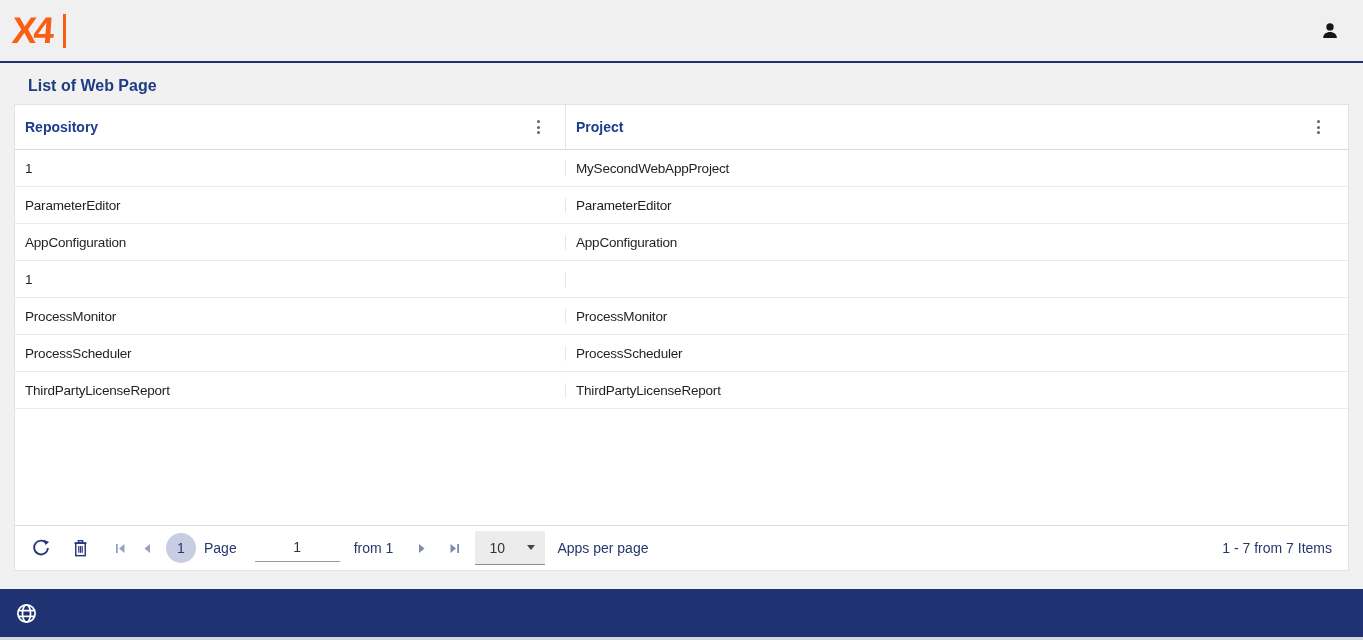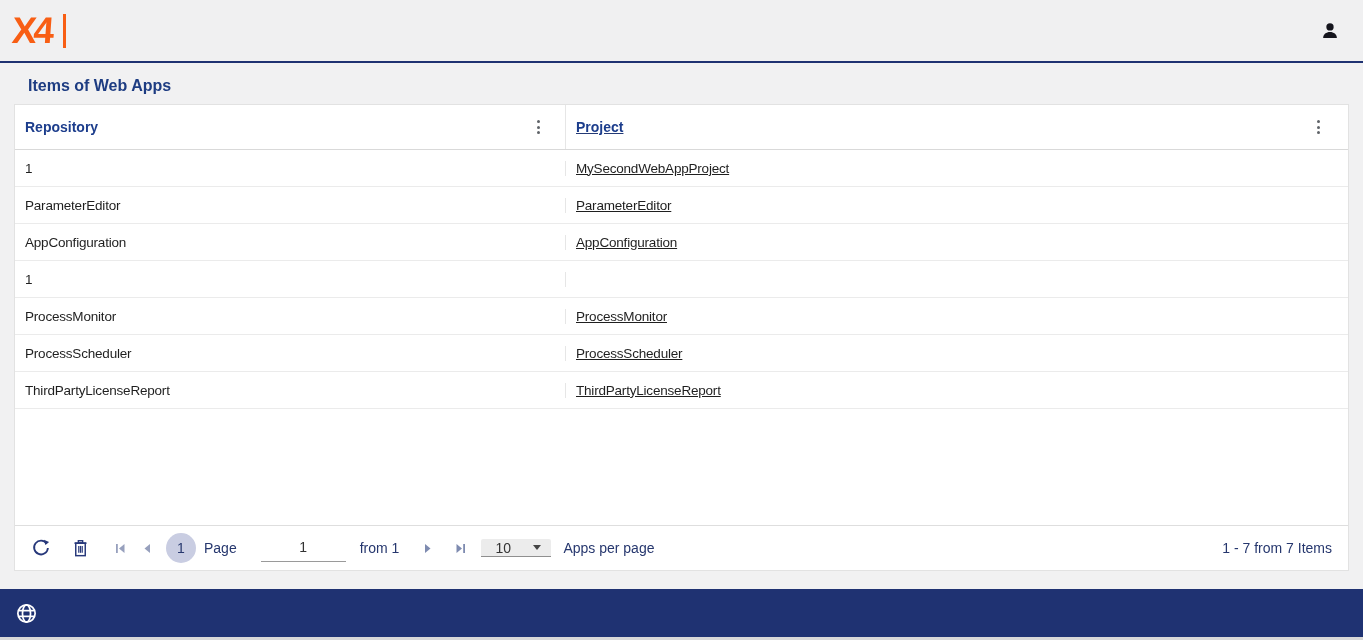--- a/index.html
+++ b/index.html
@@ -38,21 +38,21 @@
   .card {
     background:#ffffff; border:1px solid #e2e2e2;
     height:467px; display:flex; flex-direction:column;
   }
 
   
   .thead { display:flex; height:45px; border-bottom:1px solid #d9d9d9; align-items:flex-start; }
   .th { display:flex; align-items:center; justify-content:space-between; height:100%; }
   .th-label { color:#1c3d8c; font-weight:bold; font-size:14px; }
   .col1 { width:551px; padding:0 20px 0 10px; border-right:1px solid #e6e6e6; }
-  .col2 { flex:1; padding:0 23px 0 10px;text-decoration:underline; }
+  .col2 { flex:1; padding:0 23px 0 10px; }
   .kebab { display:flex; flex-direction:column; gap:2.5px; padding:4px 5px; cursor:pointer; }
   .kebab i { width:3px; height:3px; background:#5f6368; border-radius:50%; display:block; }
 
   .t-row { display:flex; height:37px; align-items:center; border-bottom:1px solid #ebebeb; }
   .t-row:last-of-type { border-bottom:none; }
   .td { font-size:13.5px; color:#1f1f1f; letter-spacing:-0.2px; overflow:hidden; white-space:nowrap; }
   .t-body-spacer { flex:1; background:#fff; }
 
   
   .pager {
@@ -64,32 +64,32 @@
   .pg-refresh { margin-right:20px; }
   .pg-trash  { margin-right:24px; }
   .pg-first  { margin-right:14px; }
   .pg-prev   { margin-right:12px; }
   .page-badge {
     width:30px; height:30px; border-radius:50%;
     background:#c9cde2; color:#26376e;
     display:flex; align-items:center; justify-content:center;
     font-size:14px; margin-right:8px; cursor:pointer;
   }
-  .pg-label { margin-right:24px; }
+  .pg-label { margin-right:18px; }
   .page-input {
     width:85px; border:none; border-bottom:1px solid #9a9a9a;
     background:transparent; font-size:14px; color:#333;
     text-align:center; padding:4px 0 6px 0; outline:none;
     font-family:"Liberation Sans", sans-serif; margin-right:14px;
   }
   .pg-from { margin-right:22px; }
   .pg-next { margin-right:20px; }
   .pg-last { margin-right:14px; }
   .dropdown {
-    width:70px; height:18px; background:#ececec;
+    width:70px; height:34px; background:#ececec;
     border-bottom:1px solid #8f8f8f; border-radius:2px 2px 0 0;
     display:flex; align-items:center; padding:0 10px 0 14px;
     cursor:pointer; margin-right:12px;
   }
   .dropdown .dd-value { flex:1; color:#333; font-size:14px; }
   .dd-arrow { width:0; height:0; border-left:4.5px solid transparent; border-right:4.5px solid transparent; border-top:5.5px solid #444; }
   .range-summary { margin-left:auto; color:#26376e; }
 
   
   .footer {
@@ -114,21 +114,21 @@
     <span>
       <svg width="22" height="22" viewBox="0 0 24 24" fill="#15151d">
         <circle cx="12" cy="7.5" r="4"></circle>
         <path d="M4.5 19.5c0-4 3.4-6.5 7.5-6.5s7.5 2.5 7.5 6.5z"></path>
       </svg>
     </span>
   </div>
 </header>
 
 <main class="main">
-  <h1 class="page-title">Items of Web Apps</h1>
+  <h1 class="page-title">List of Web Page</h1>
 
   <section class="card">
 
     <div class="thead">
       <div class="th col1">
         <span class="th-label">Repository</span>
         <span class="kebab">
             <i></i>
             <i></i>
             <i></i>

